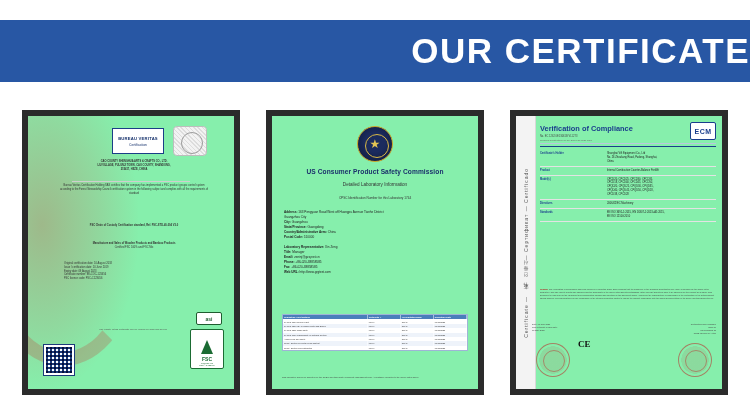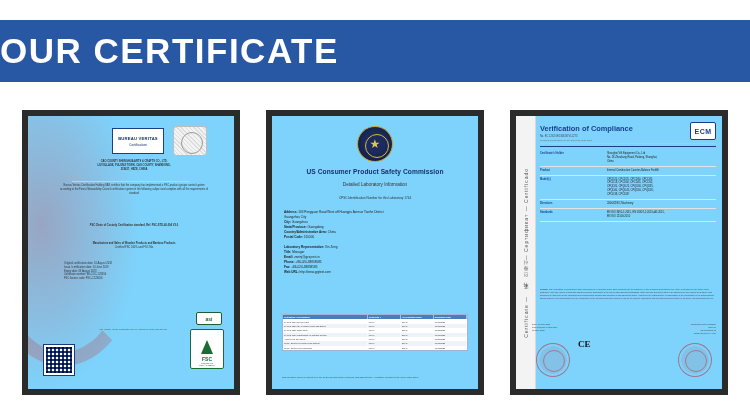--- a/index.html
+++ b/index.html
@@ -10,21 +10,21 @@
     font-family: "Liberation Sans", sans-serif;
     overflow: hidden;
   }
   .page { position: relative; width: 750px; height: 420px; background:#fff; }
 
   
   .banner {
     position: absolute; left: 0; top: 20px;
     width: 750px; height: 62px;
     background: #2857a4;
-    display: flex; align-items: center; justify-content: flex-start;
+    display: flex; align-items: center; justify-content: flex-end;
   }
   .banner-title {
     color: #ffffff;
     font-size: 35px;
     font-weight: bold;
     letter-spacing: 1.5px;
     font-family: "Liberation Sans", sans-serif;
   }
 
   
@@ -36,21 +36,21 @@
   }
   .cert-frame {
     width: 218px; height: 285px;
     background: #ffffff;
     border: 6px solid #2b2b2b;
     position: relative;
     overflow: hidden;
   }
   .cert-inner {
     position: absolute; inset: 0;
-    background: #7dd3fc;
+    background: #86efac;
     overflow: hidden;
   }
 
   
   .c1 { font-size: 2.6px; color: #222; }
   .c1 .redwash {
     position: absolute; left: -10px; top: 0; width: 120px; height: 100%;
     background: radial-gradient(ellipse at 20% 40%, rgba(214,60,60,0.30) 0%, rgba(214,60,60,0.12) 45%, rgba(255,255,255,0) 72%);
   }
   .c1 .redcurve {

